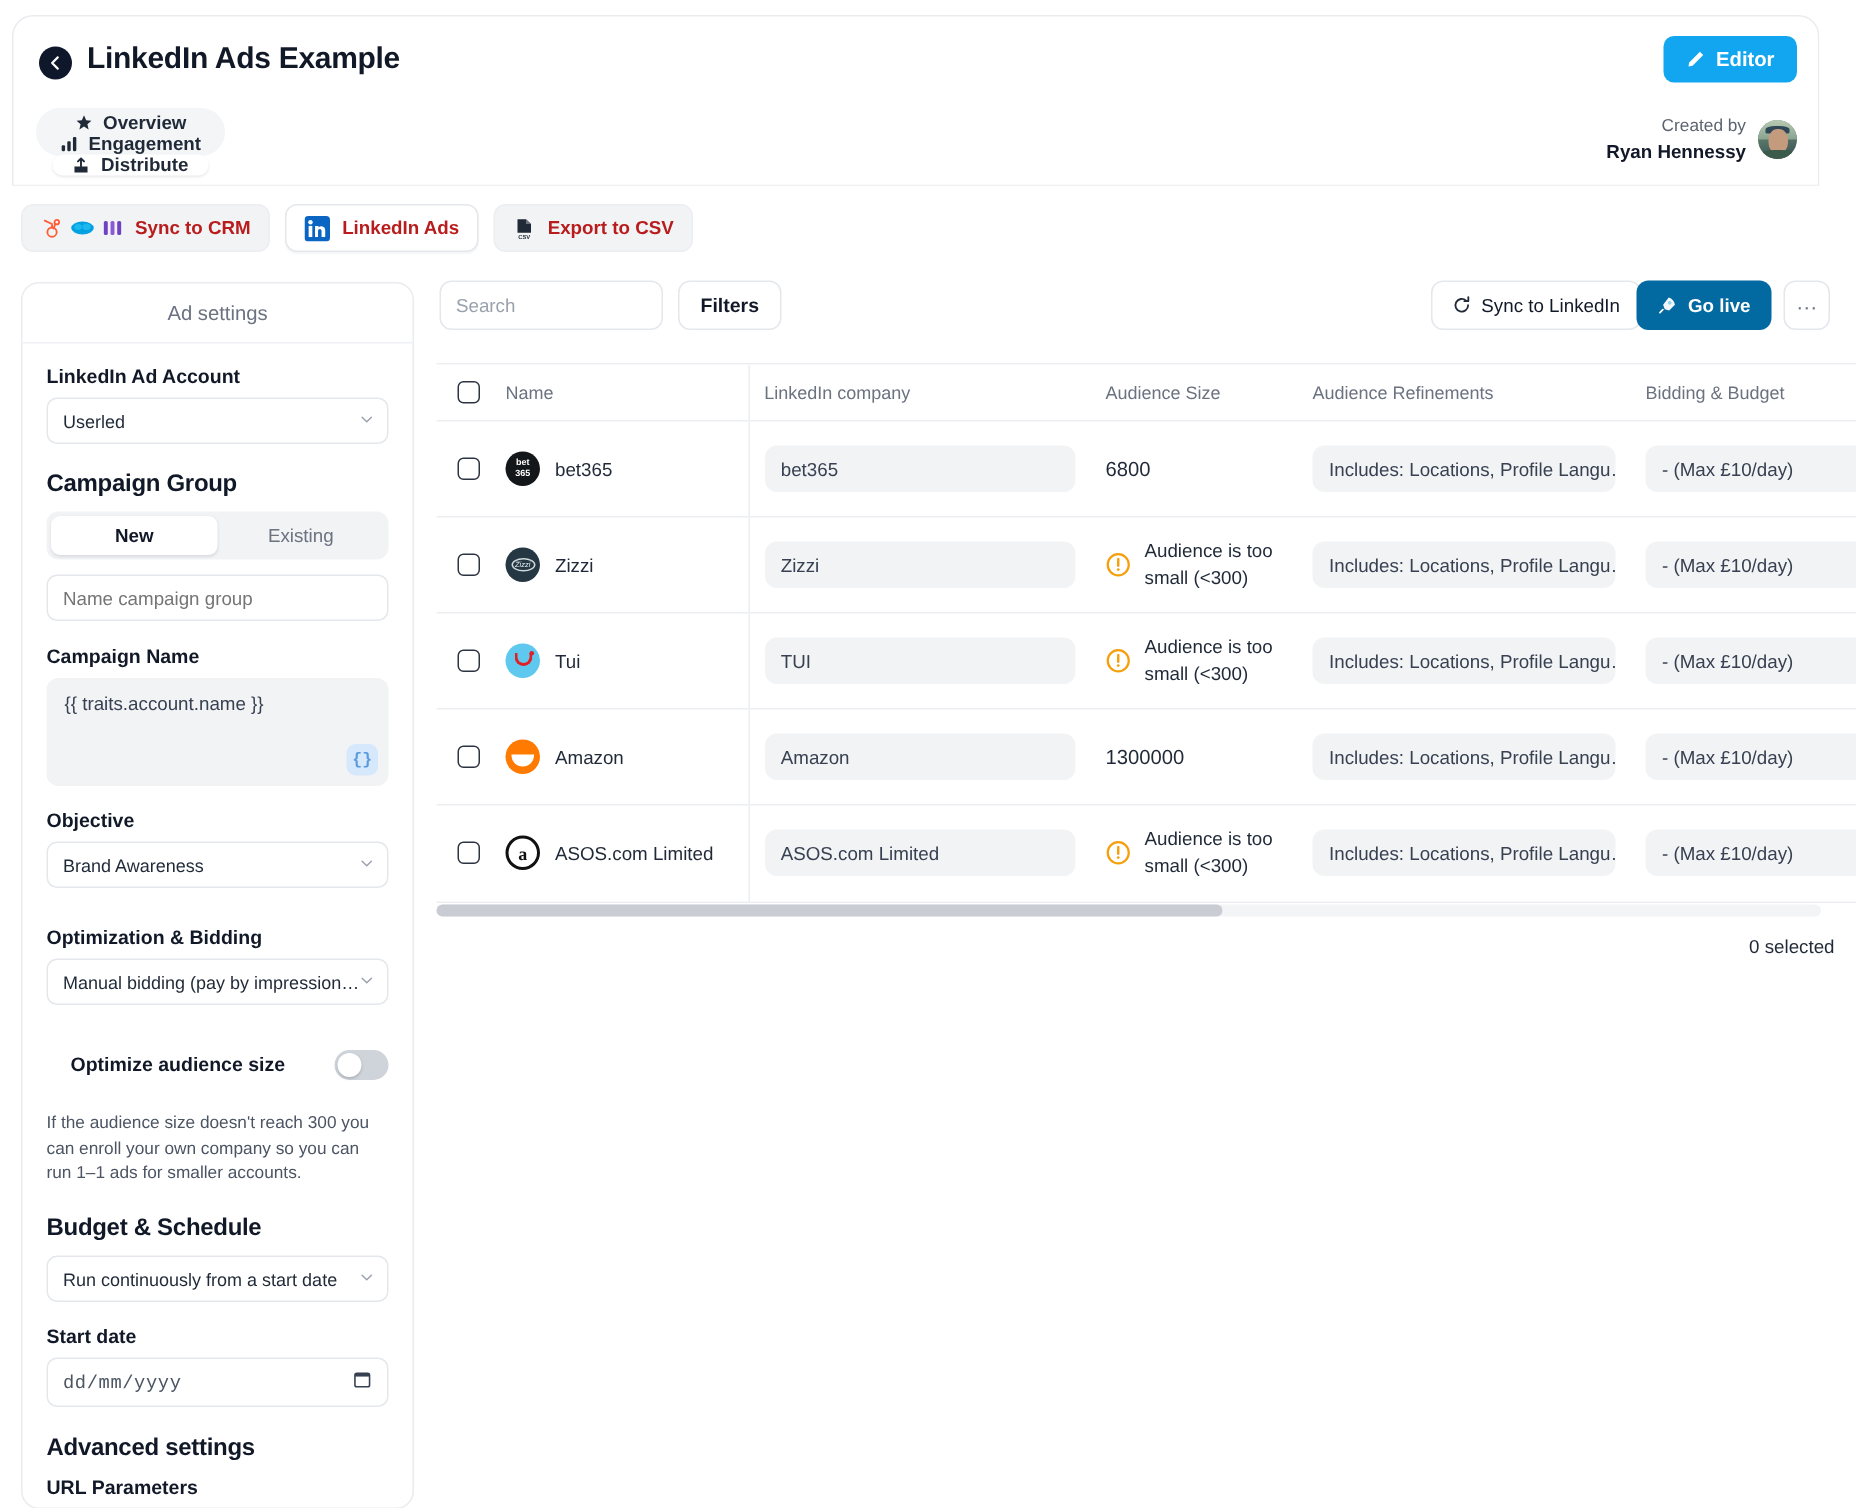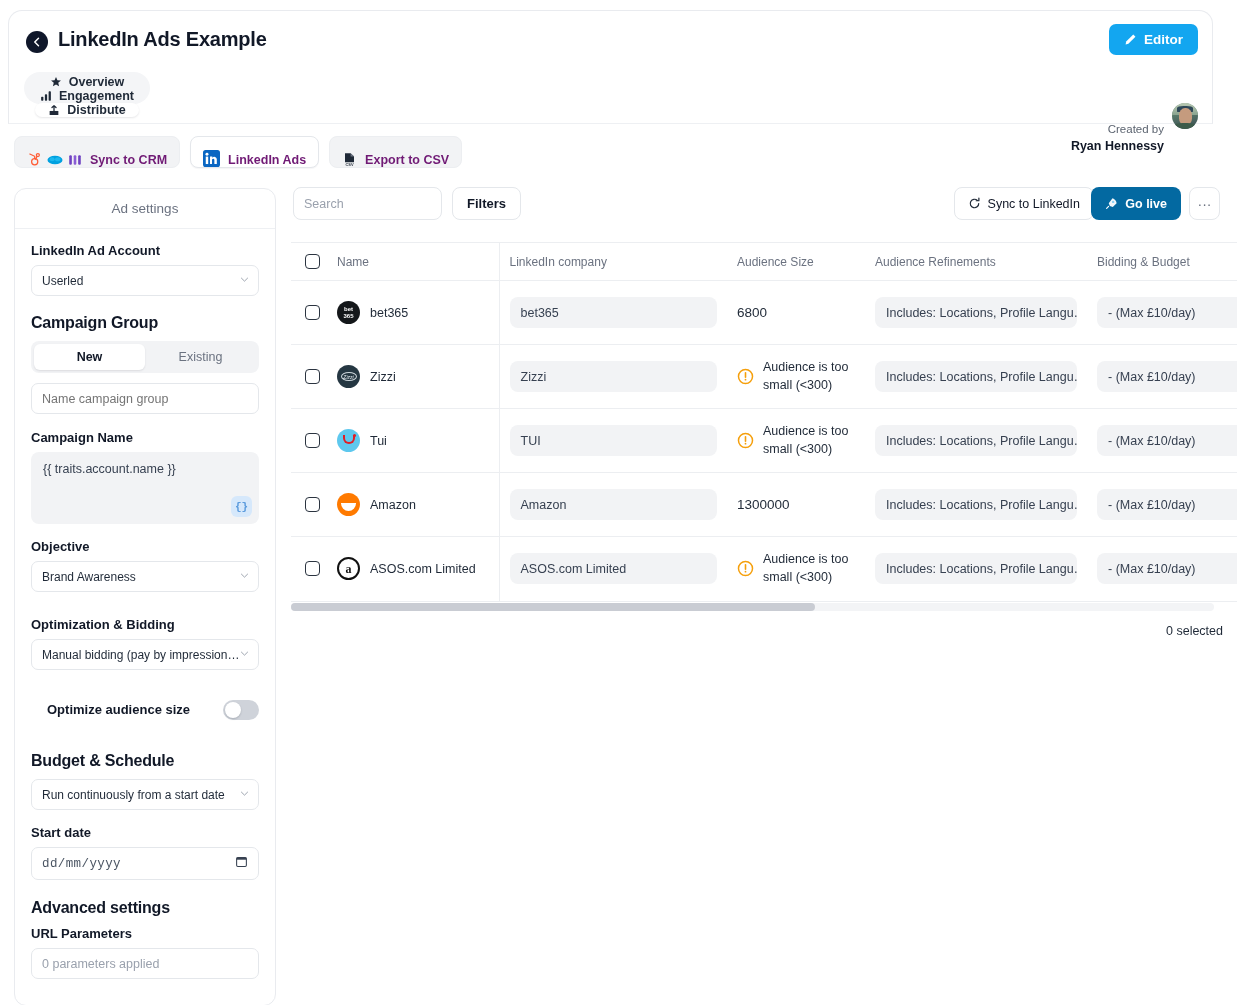--- a/index.html
+++ b/index.html
@@ -67,21 +67,21 @@
     display: flex; align-items: center; gap: 7px;
     font-size: 13.5px; font-weight: 700;
     font-family: "Liberation Sans", sans-serif;
     cursor: pointer;
   }
   #created-by {
     position: absolute; right: 14px; top: 66px;
     display: flex; align-items: center; gap: 8px;
   }
   #created-by .txt { text-align: right; line-height: 1.35; }
-  #created-by .lbl { font-size: 11.5px; color: #5c6470; margin-top: 45px; }
+  #created-by .lbl { font-size: 11.5px; color: #5c6470; }
   #created-by .nm  { font-size: 12.5px; color: #111827; font-weight: 700; }
   #avatar {
     width: 26px; height: 26px; border-radius: 50%;
     overflow: hidden; position: relative;
     background: linear-gradient(170deg,#7f9e8c 0%,#5c7f6d 35%,#3a4b52 100%);
     flex: none;
   }
   #avatar .sky { position:absolute; left:0; top:0; right:0; height:48%;
     background: linear-gradient(180deg,#b9c9b3,#89a38f); }
   #avatar .face { position:absolute; left:25%; top:22%; width:50%; height:62%;
@@ -92,22 +92,22 @@
     border-radius: 40% 40% 0 0; background:#3d5b4a; }
 
   
   #integrations {
     position: absolute; left: 6px; top: 126px;
     display: flex; gap: 10px; align-items: center;
   }
   .int-btn {
     height: 32px; padding: 0 12px;
     border-radius: 8px;
-    display: flex; align-items: flex-end; gap: 8px;
-    font-size: 12.5px; font-weight: 600; color: #701a75;
+    display: flex; align-items: center; gap: 8px;
+    font-size: 12.5px; font-weight: 600; color: #b91c1c;
     cursor: pointer; white-space: nowrap;
   }
   .int-btn.grey { background: #f2f3f5; border: 1px solid #eceef1; }
   .int-btn.white { background: #ffffff; border: 1px solid #e4e7eb;
     box-shadow: 0 1px 1px rgba(16,24,40,.04); }
   .int-icons { display: flex; align-items: center; gap: 5px; }
 
   
   #sidebar {
     position: absolute; left: 6px; top: 178px;
@@ -482,20 +482,21 @@
             </svg>
         </span>
       </div>
 
       <div class="row-between" style="margin-top:16px;">
         <div class="fld-label" style="margin:16px;">Optimize audience size</div>
         <div id="toggle">
           <div class="knob"></div>
         </div>
       </div>
+      <div id="opt-help">If the audience size doesn't reach 300 you can enroll your own company so you can run 1–1 ads for smaller accounts.</div>
 
       <div class="sec-title" style="margin-top:19px;">Budget &amp; Schedule</div>
       <div class="select">
         <span>Run continuously from a start date</span>
         <span class="chev">
           <svg width="11" height="11" viewBox="0 0 16 16">
               <path d="M3.5 6 L8 10.4 L12.5 6" fill="none" stroke="#9aa1ad" stroke-width="1.4" stroke-linecap="round" stroke-linejoin="round"></path>
             </svg>
         </span>
       </div>

